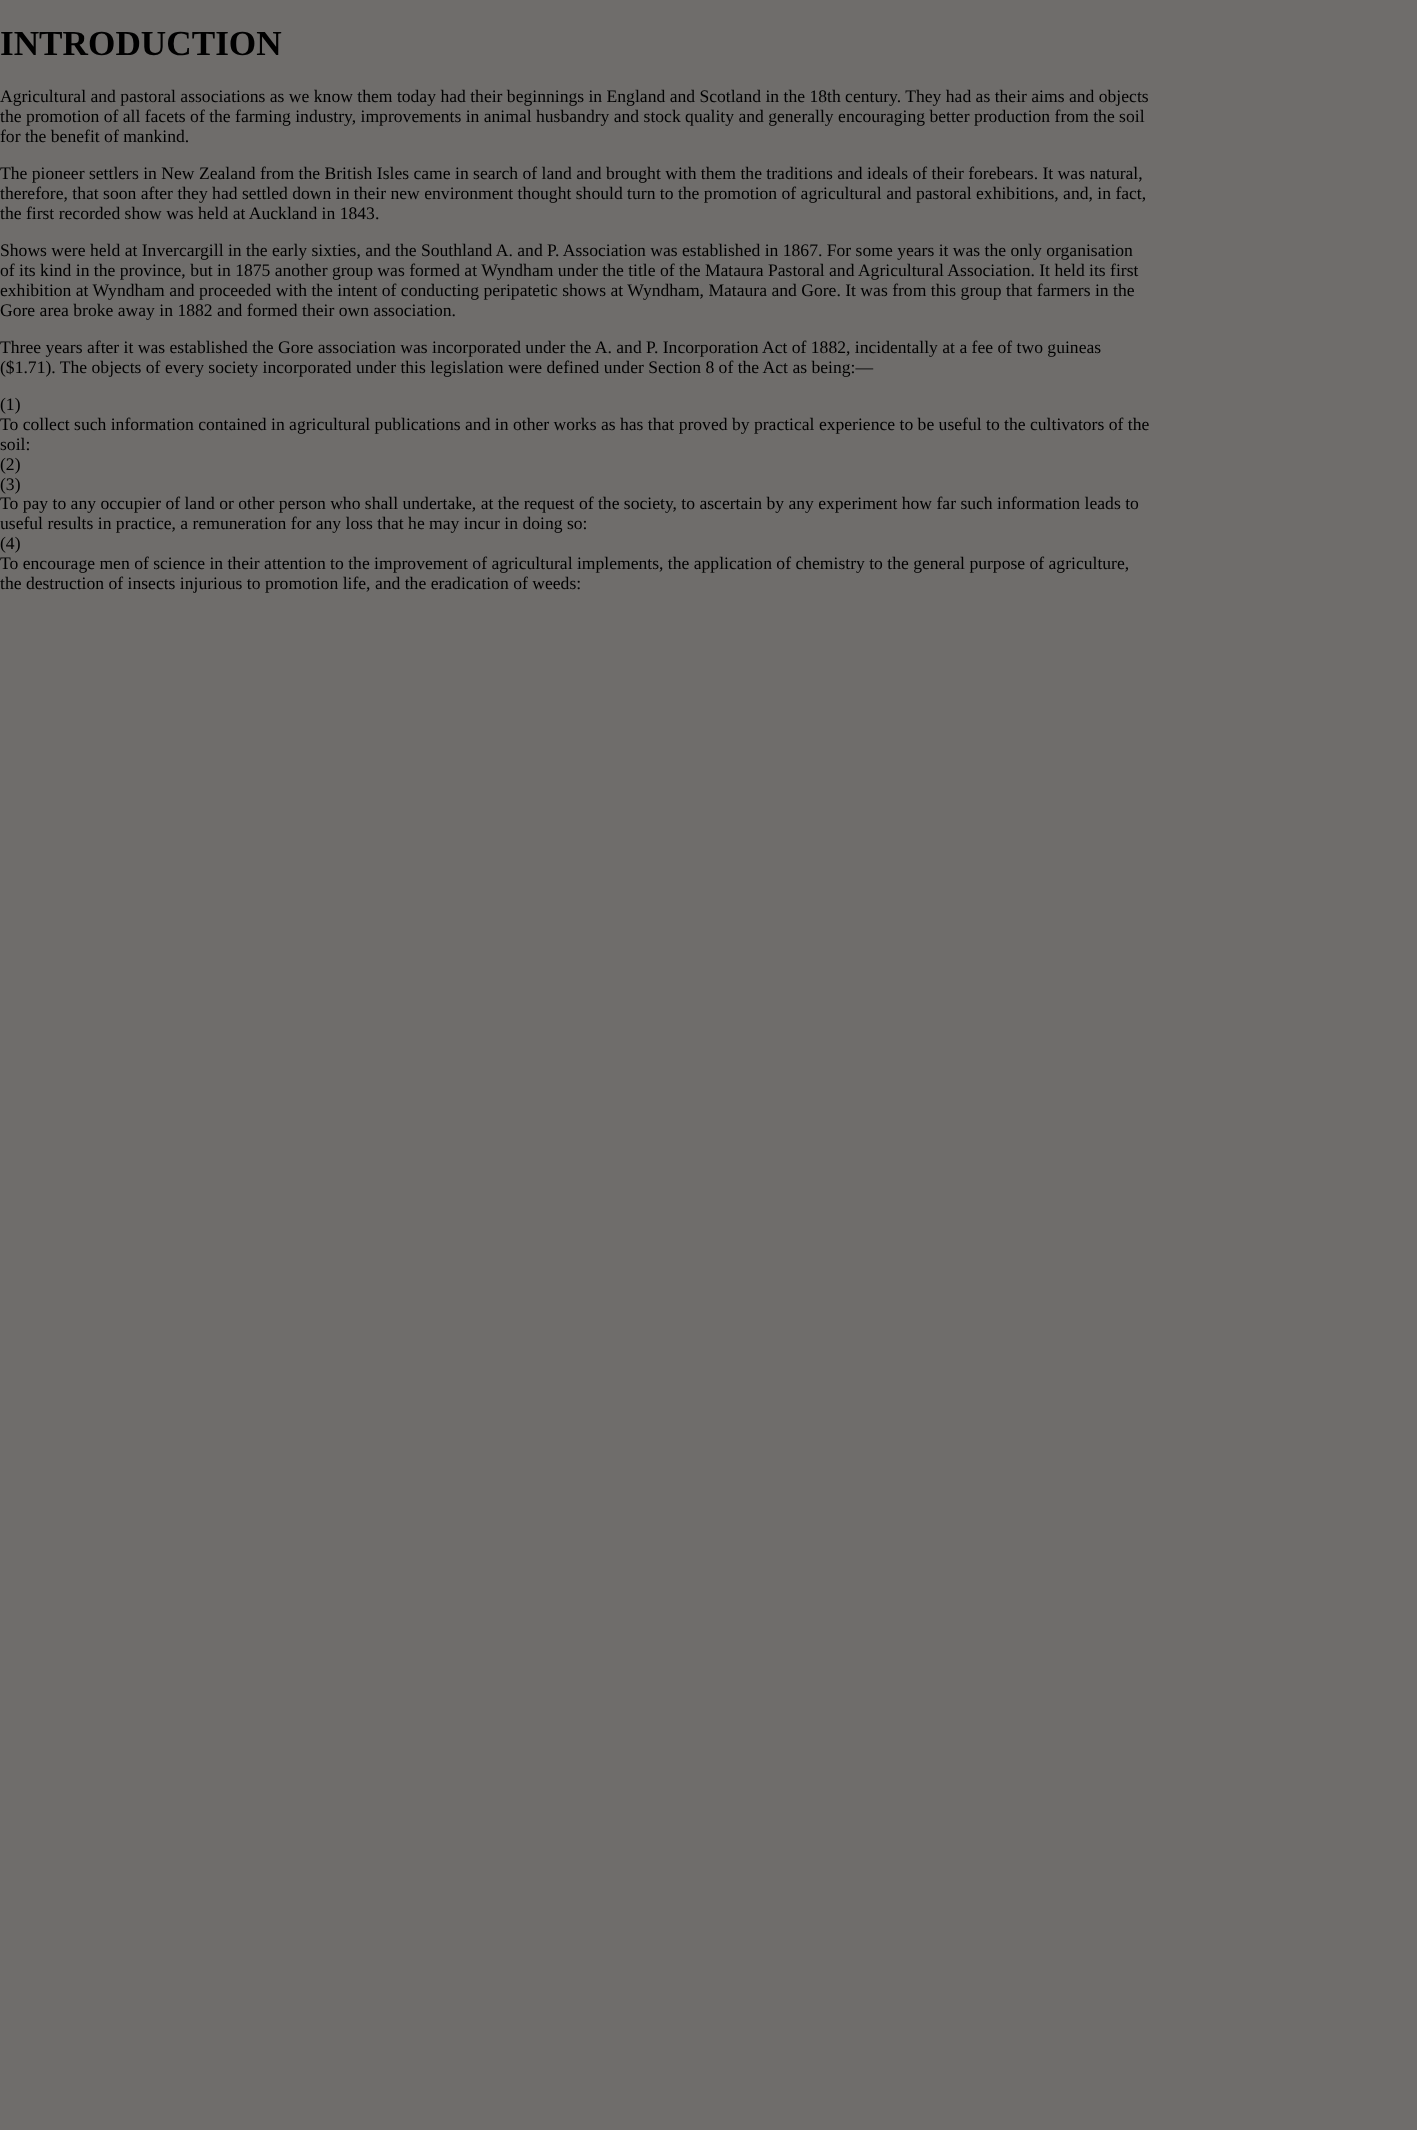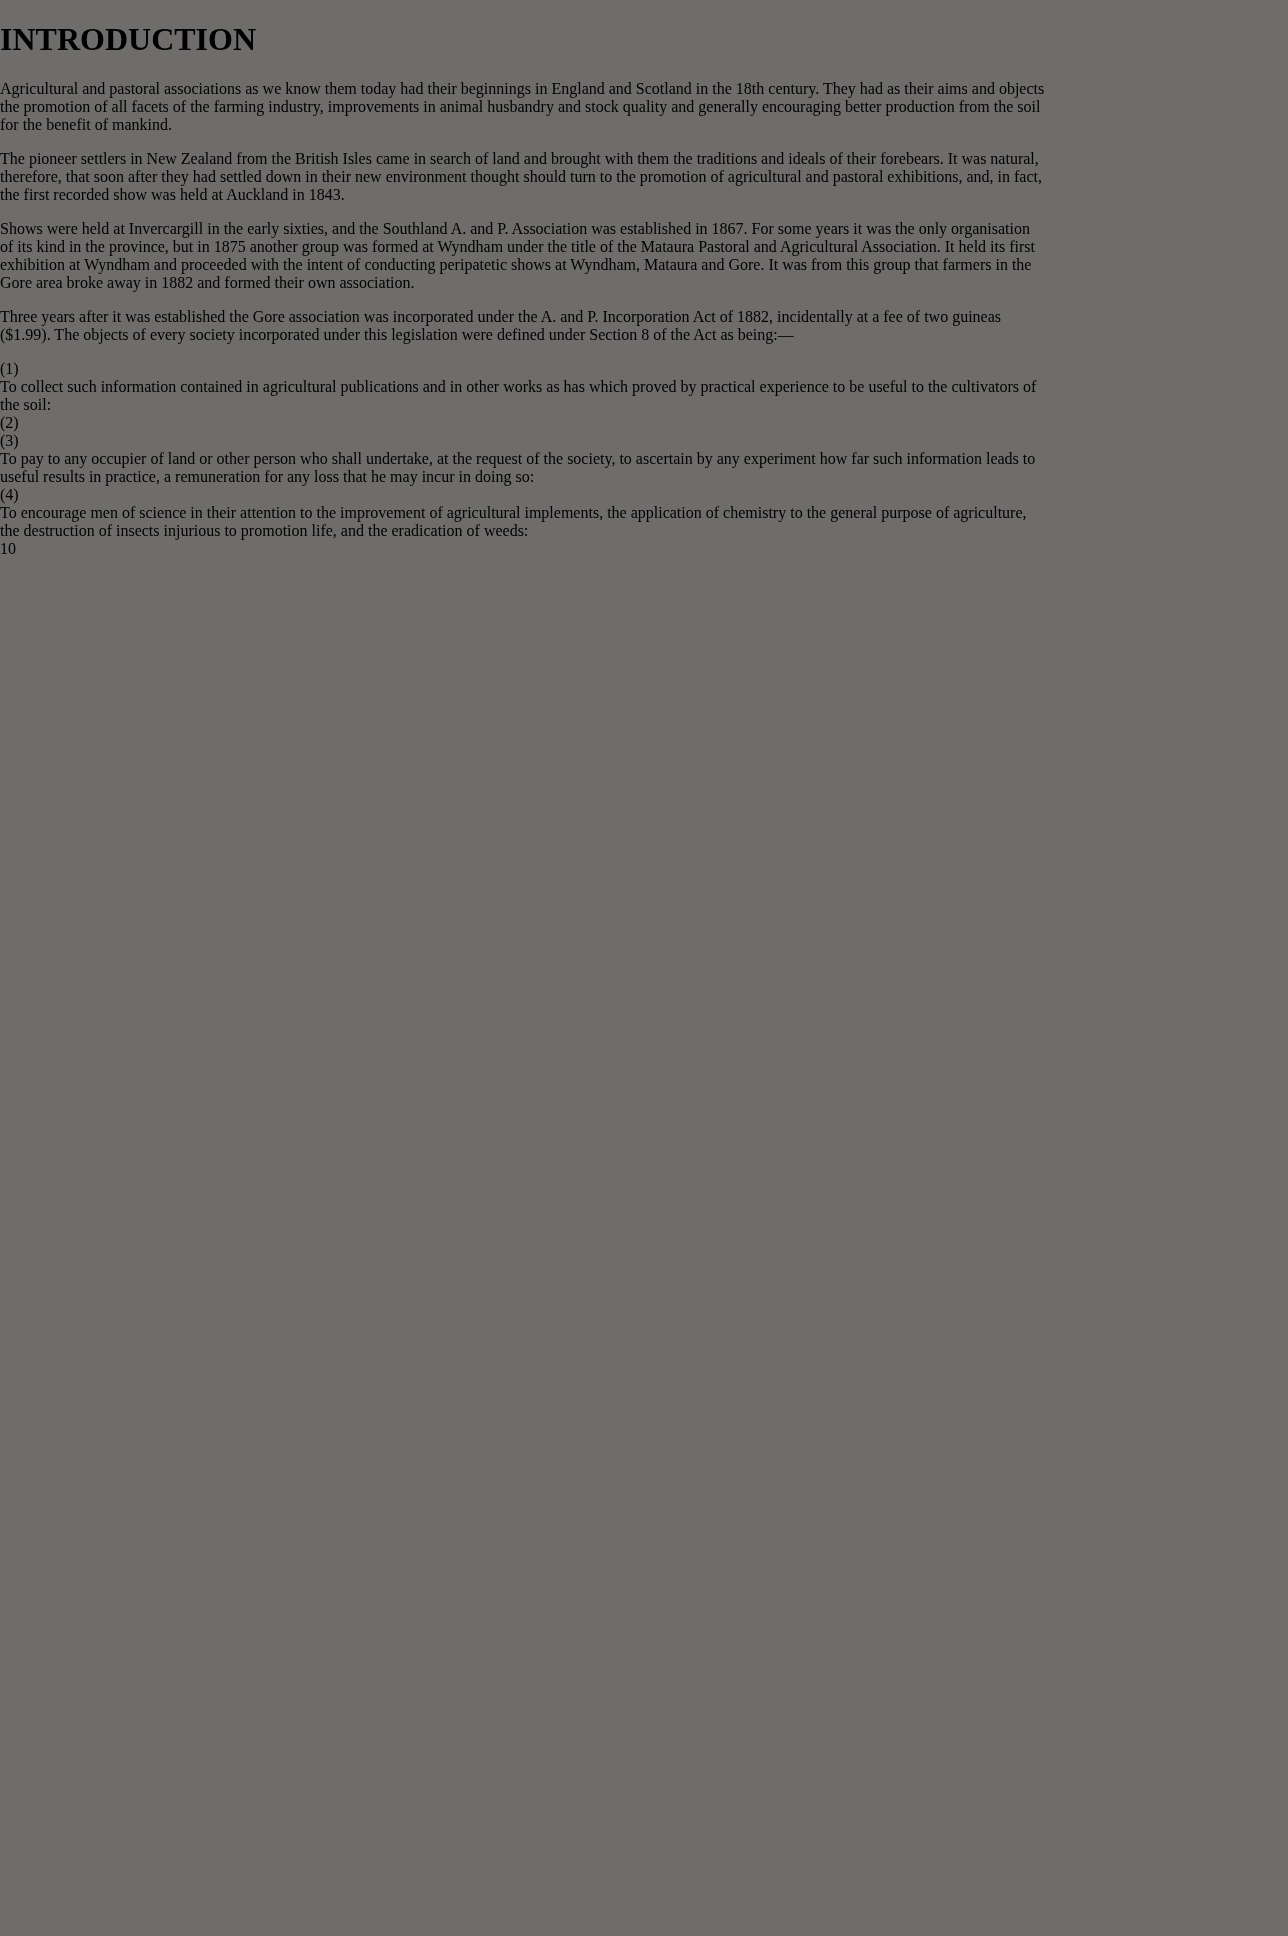--- a/index.html
+++ b/index.html
@@ -93,38 +93,37 @@
   <div class="top-notch"></div>
   <div class="corner-br"></div>
   <div class="corner-bl"></div>
 
   <div class="content">
     <h1 class="title">INTRODUCTION</h1>
 
     <p class="para p1">Agricultural and pastoral associations as we know them today had their beginnings in England and Scotland in the 18th century. They had as their aims and objects the promotion of all facets of the farming industry, improvements in animal husbandry and stock quality and generally encouraging better production from the soil for the benefit of mankind.</p>
     <p class="para p2">The pioneer settlers in New Zealand from the British Isles came in search of land and brought with them the traditions and ideals of their forebears. It was natural, therefore, that soon after they had settled down in their new environment thought should turn to the promotion of agricultural and pastoral exhibitions, and, in fact, the first recorded show was held at Auckland in 1843.</p>
     <p class="para p3">Shows were held at Invercargill in the early sixties, and the Southland A. and P. Association was established in 1867. For some years it was the only organisation of its kind in the province, but in 1875 another group was formed at Wyndham under the title of the Mataura Pastoral and Agricultural Association. It held its first exhibition at Wyndham and proceeded with the intent of conducting peripatetic shows at Wyndham, Mataura and Gore. It was from this group that farmers in the Gore area broke away in 1882 and formed their own association.</p>
-    <p class="para p4">Three years after it was established the Gore association was incorporated under the A. and P. Incorporation Act of 1882, incidentally at a fee of two guineas ($1.99). The objects of every society incorporated under this legislation were defined under Section 8 of the Act as being:—</p>
+    <p class="para p4">Three years after it was established the Gore association was incorporated under the A. and P. Incorporation Act of 1882, incidentally at a fee of two guineas ($1.71). The objects of every society incorporated under this legislation were defined under Section 8 of the Act as being:—</p>
 
     <div>
       <div class="item i1">
         <div class="num">(1)</div>
-        <div class="txt">To collect such information contained in agricultural publications and in other works as has which proved by practical experience to be useful to the cultivators of the soil:</div>
+        <div class="txt">To collect such information contained in agricultural publications and in other works as has that proved by practical experience to be useful to the cultivators of the soil:</div>
       </div>
       <div class="item i2">
         <div class="num">(2)</div>
       </div>
       <div class="item i3">
         <div class="num">(3)</div>
         <div class="txt">To pay to any occupier of land or other person who shall undertake, at the request of the society, to ascertain by any experiment how far such information leads to useful results in practice, a remuneration for any loss that he may incur in doing so:</div>
       </div>
       <div class="item i4">
         <div class="num">(4)</div>
         <div class="txt">To encourage men of science in their attention to the improvement of agricultural implements, the application of chemistry to the general purpose of agriculture, the destruction of insects injurious to promotion life, and the eradication of weeds:</div>
       </div>
     </div>
 
-    <div class="pagenum">10</div>
   </div>
 
   <div class="vignette"></div>
   <div class="grain"></div>
 </div>
 
 </body></html>

